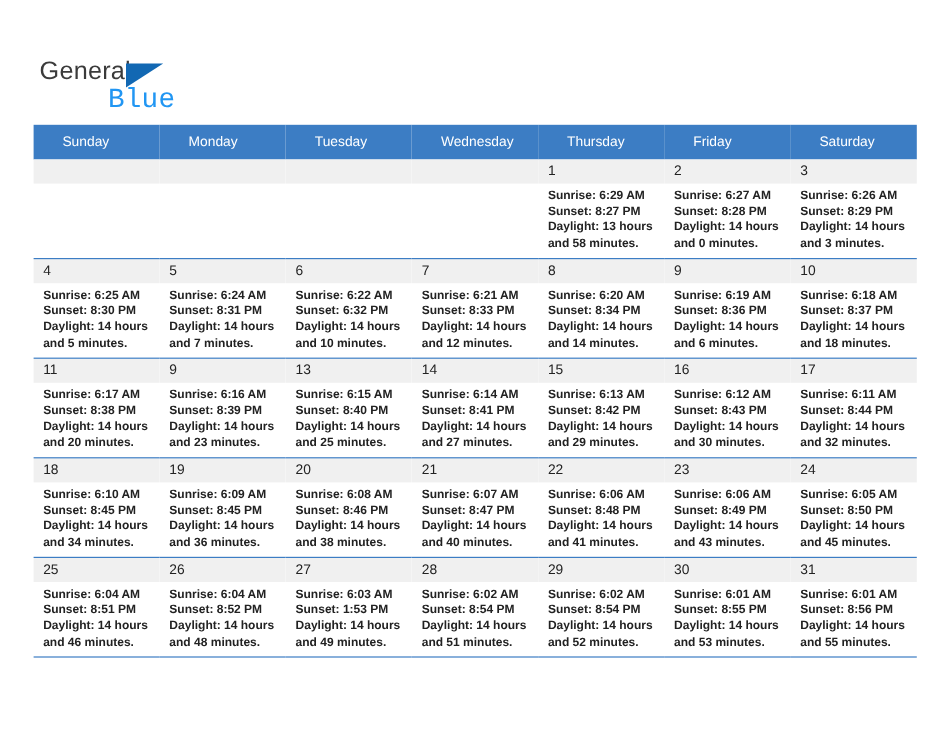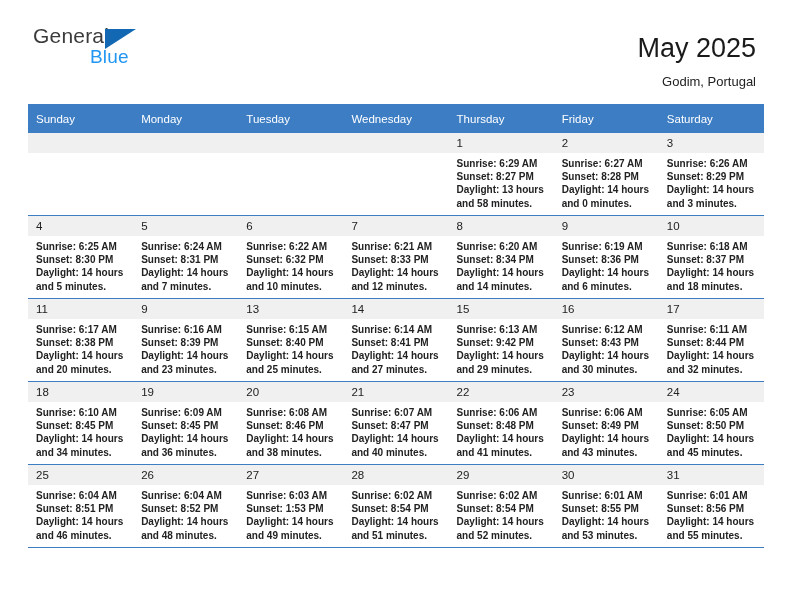--- a/index.html
+++ b/index.html
@@ -25,21 +25,21 @@
   .header {
     position: absolute;
     left: 0;
     top: 0;
     width: 792px;
     height: 104px;
   }
   .logo {
     position: absolute;
     left: 33px;
-    top: 24px;
+    top: 48px;
     width: 170px;
     height: 50px;
     text-align: right;
   }
   .logo-general {
     position: absolute;
     left: 0;
     top: 0;
     font-size: 21px;
     letter-spacing: 0.2px;
@@ -52,23 +52,24 @@
     top: 5px;
     width: 0;
     height: 0;
     border-left: 31px solid #1268b3;
     border-bottom: 20px solid transparent;
   }
   .logo-blue {
     position: absolute;
     left: 57px;
     top: 22px;
-    font-size: 19px;
+    font-size: 23px;
     color: #2196f3;
     letter-spacing: 0.2px;
+    font-family: Liberation Mono, monospace;
   }
 
   .title-block {
     position: absolute;
     right: 36px;
     top: 32px;
     text-align: right;
   }
   .cal-title {
     font-size: 27px;
@@ -97,21 +98,21 @@
     border-collapse: collapse;
     width: 736px;
     table-layout: fixed;
   }
   table.calendar th {
     background: #3c7dc4;
     color: #ffffff;
     font-size: 11.5px;
     font-weight: normal;
     text-align: left;
-    padding: 6px 0 6px 8px;
+    padding: 6px 0 6px 24px;
     height: 17px;
     border: none;
   }
   table.calendar td {
     vertical-align: top;
     height: 82px;
     padding: 0;
     border: none;
     background: #ffffff;
   }
@@ -150,24 +151,20 @@
 <div class="page">
 
   <div class="header">
 
     <div class="logo">
       <span class="logo-general">General</span>
       <span class="logo-triangle"></span>
       <span class="logo-blue">Blue</span>
     </div>
 
-    <div class="title-block">
-      <h1 class="cal-title">May 2025</h1>
-      <div class="cal-subtitle">Godim, Portugal</div>
-    </div>
 
   </div>
 
   <div class="cal-wrap">
     <table class="calendar">
       <thead>
         <tr>
           <th>Sunday</th>
           <th>Monday</th>
           <th>Tuesday</th>
@@ -318,21 +315,21 @@
                 <div>Sunrise: 6:14 AM</div>
                 <div>Sunset: 8:41 PM</div>
                 <div>Daylight: 14 hours</div>
                 <div>and 27 minutes.</div>
               </div>
             </td>
             <td class="cell">
               <div class="daynum-bar">15</div>
               <div class="cell-body">
                 <div>Sunrise: 6:13 AM</div>
-                <div>Sunset: 9:42 PM</div>
+                <div>Sunset: 8:42 PM</div>
                 <div>Daylight: 14 hours</div>
                 <div>and 29 minutes.</div>
               </div>
             </td>
             <td class="cell">
               <div class="daynum-bar">16</div>
               <div class="cell-body">
                 <div>Sunrise: 6:12 AM</div>
                 <div>Sunset: 8:43 PM</div>
                 <div>Daylight: 14 hours</div>

